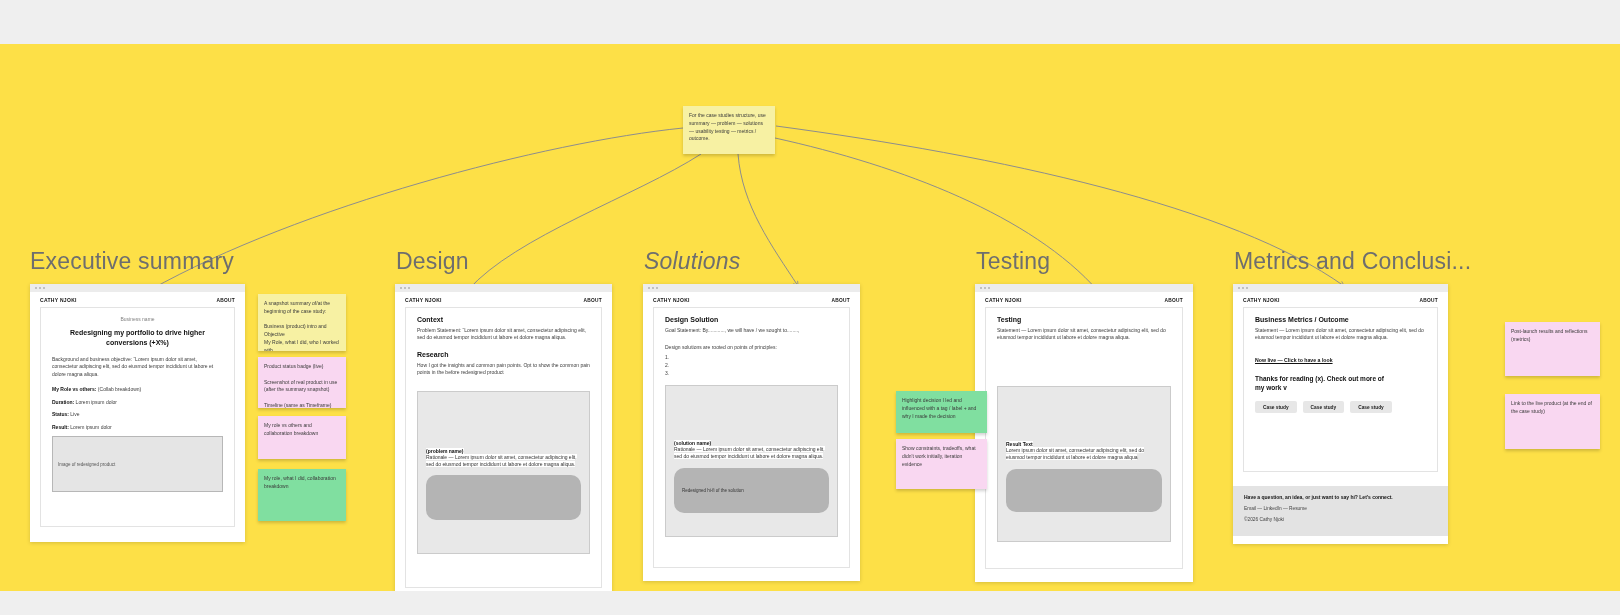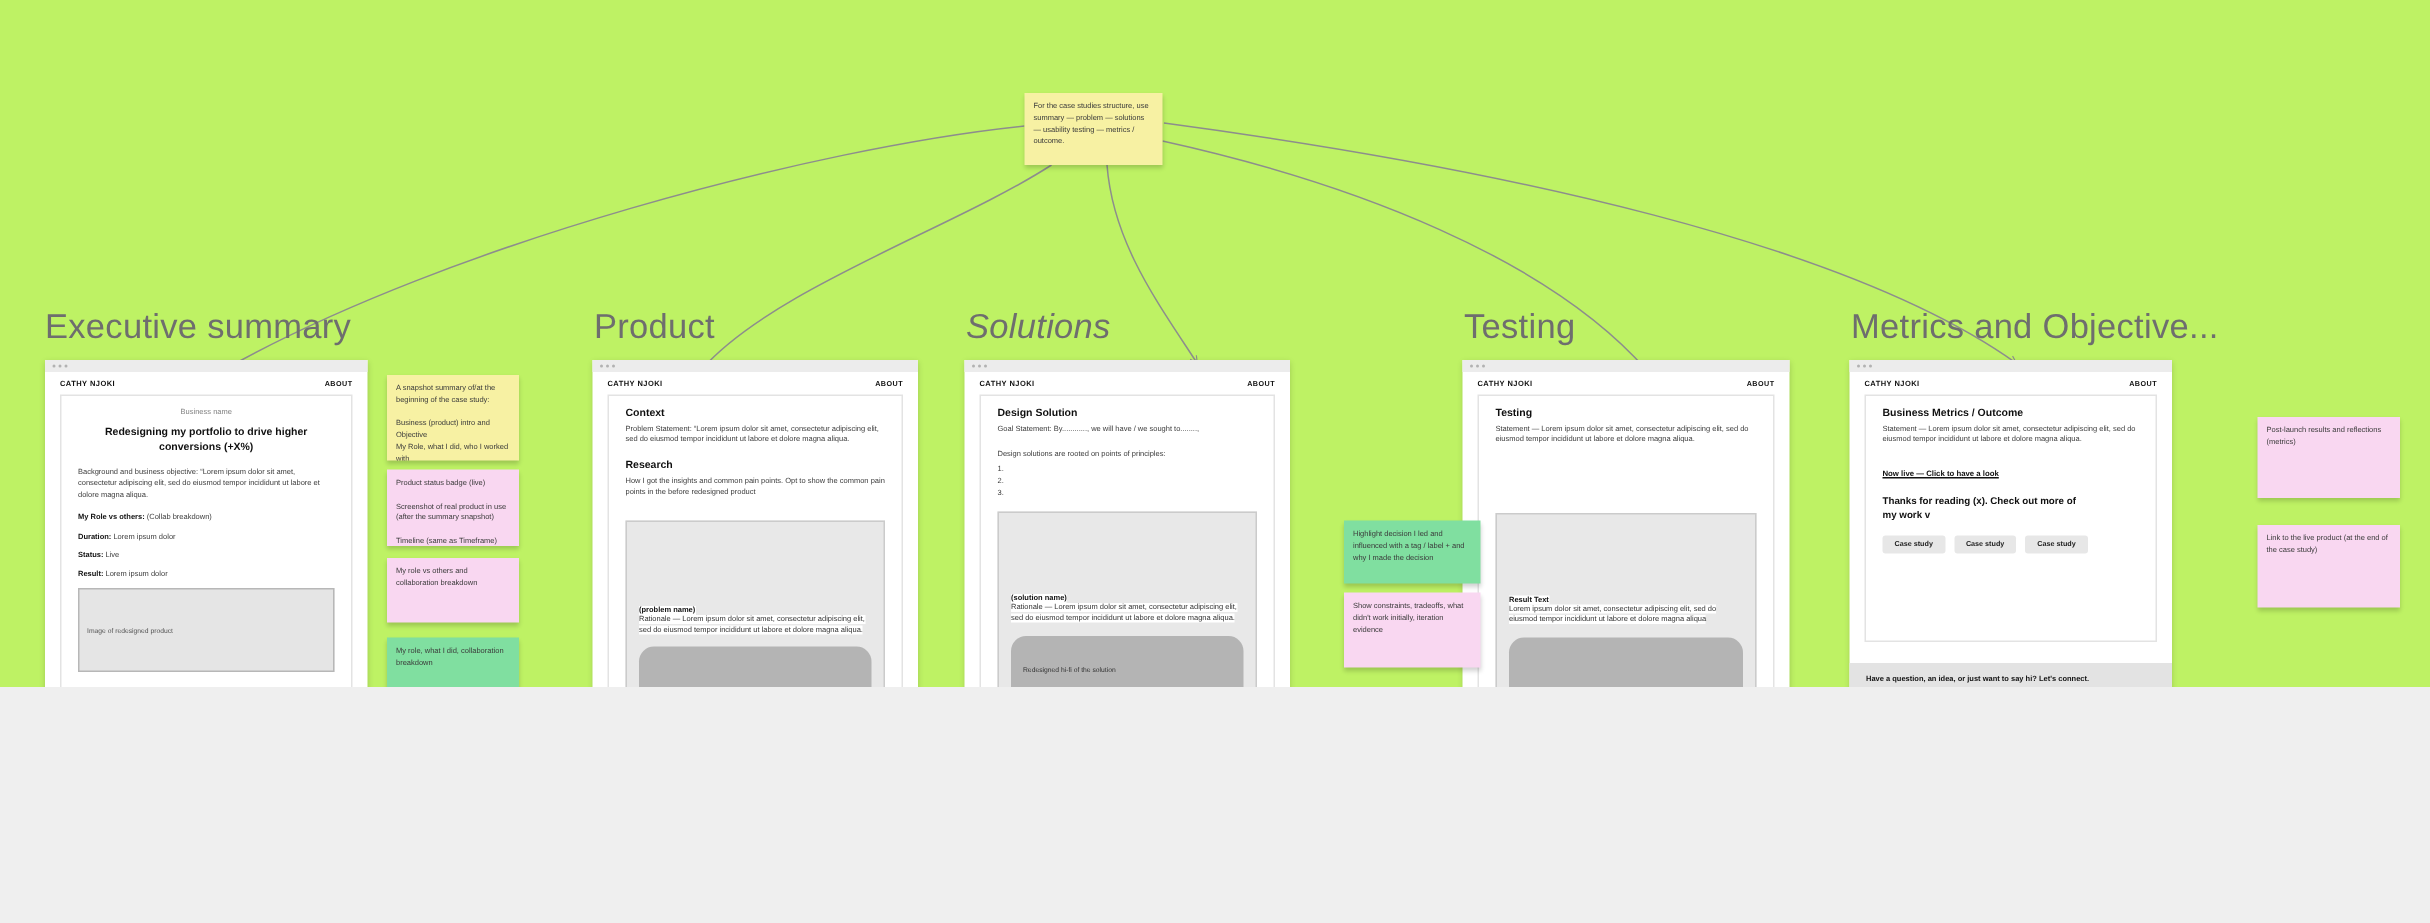--- a/index.html
+++ b/index.html
@@ -1,17 +1,17 @@
 <!DOCTYPE html>
 <html><head>
 <meta charset="utf-8">
 <style>
   * { box-sizing: border-box; margin: 0; padding: 0; }
   html,body { background:#efefef; font-family:"Liberation Sans", sans-serif; }
-  .board { position:relative; width:1620px; height:458px; background:#bef264; overflow:hidden; }
+  .board { position:relative; width:1620px; height:547px; background:#fde047; overflow:hidden;margin-top:44px; }
 
   
   .connectors { position:absolute; left:0; top:0; width:1620px; height:615px; pointer-events:none; }
 
   
   .section-title { position:absolute; font-size:23px; color:#6e6e6e; letter-spacing:.2px; white-space:nowrap; }
 
   
   .sticky { position:absolute; padding:6px 6px; font-size:5px; line-height:1.55; color:#3a3a3a;
             white-space:pre-line; box-shadow:0 2px 3px rgba(0,0,0,.18); overflow:hidden; }
@@ -70,24 +70,24 @@
     <path d="M 683 84 C 545 98 300 162 150 246" fill="none" stroke="#8d8d8d" stroke-width="1" marker-end="url(#arrow)"></path>
     <path d="M 701 110 C 636 152 516 192 468 246" fill="none" stroke="#8d8d8d" stroke-width="1" marker-end="url(#arrow)"></path>
     <path d="M 738 110 C 742 162 772 202 798 242" fill="none" stroke="#8d8d8d" stroke-width="1" marker-end="url(#arrow)"></path>
     <path d="M 775 94 C 902 122 1032 172 1098 247" fill="none" stroke="#8d8d8d" stroke-width="1" marker-end="url(#arrow)"></path>
     <path d="M 776 82 C 1000 112 1232 162 1344 242" fill="none" stroke="#8d8d8d" stroke-width="1" marker-end="url(#arrow)"></path>
   </svg>
 
   <div class="sticky yellow" style="left:683px; top:62px; width:92px; height:48px;">For the case studies structure, use summary — problem — solutions — usability testing — metrics / outcome.</div>
 
   <div class="section-title" style="left:30px;  top:204px;">Executive summary</div>
-  <div class="section-title" style="left:396px; top:204px;">Product</div>
+  <div class="section-title" style="left:396px; top:204px;">Design</div>
   <div class="section-title" style="left:644px; top:204px;font-style:italic;">Solutions</div>
   <div class="section-title" style="left:976px; top:204px;">Testing</div>
-  <div class="section-title" style="left:1234px;top:204px;">Metrics and Objective...</div>
+  <div class="section-title" style="left:1234px;top:204px;">Metrics and Conclusi...</div>
 
   <div class="frame" style="left:30px; top:240px; width:215px; height:258px;">
     <div class="chrome">
         <i></i>
         <i></i>
         <i></i>
       </div>
     <div class="site-header">
       <span class="logo">CATHY NJOKI</span>
       <span class="about">ABOUT</span>

